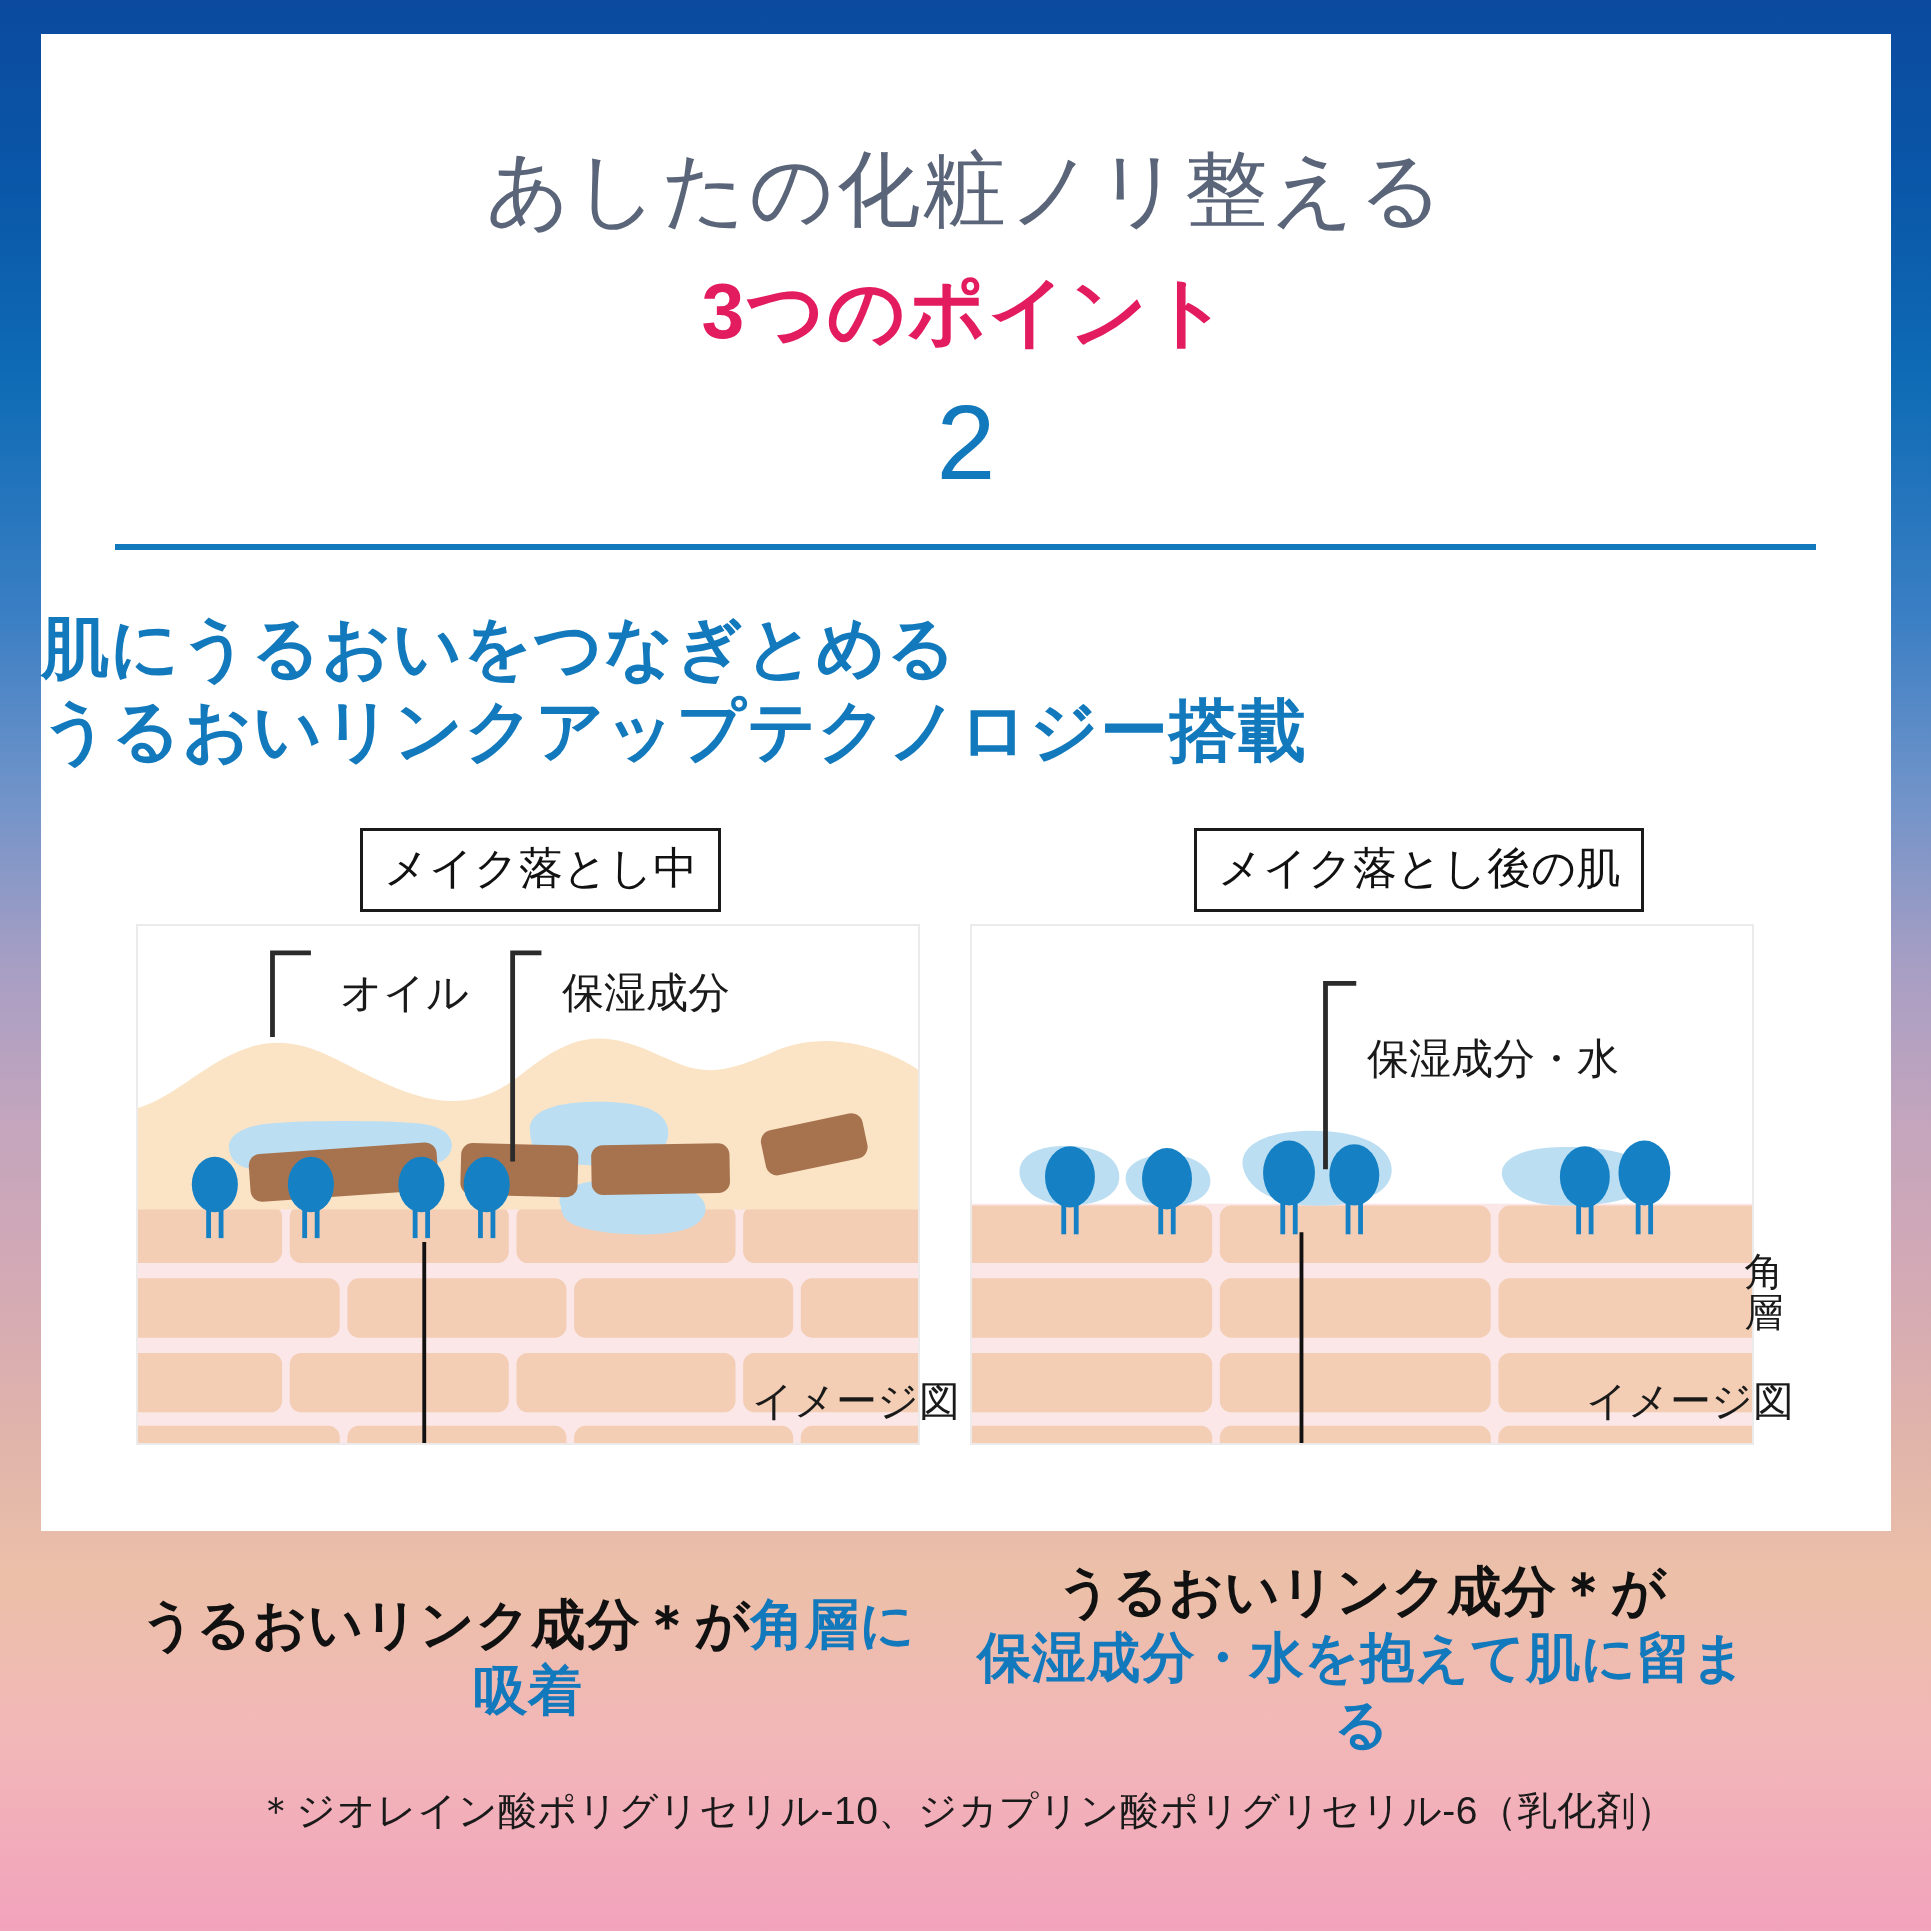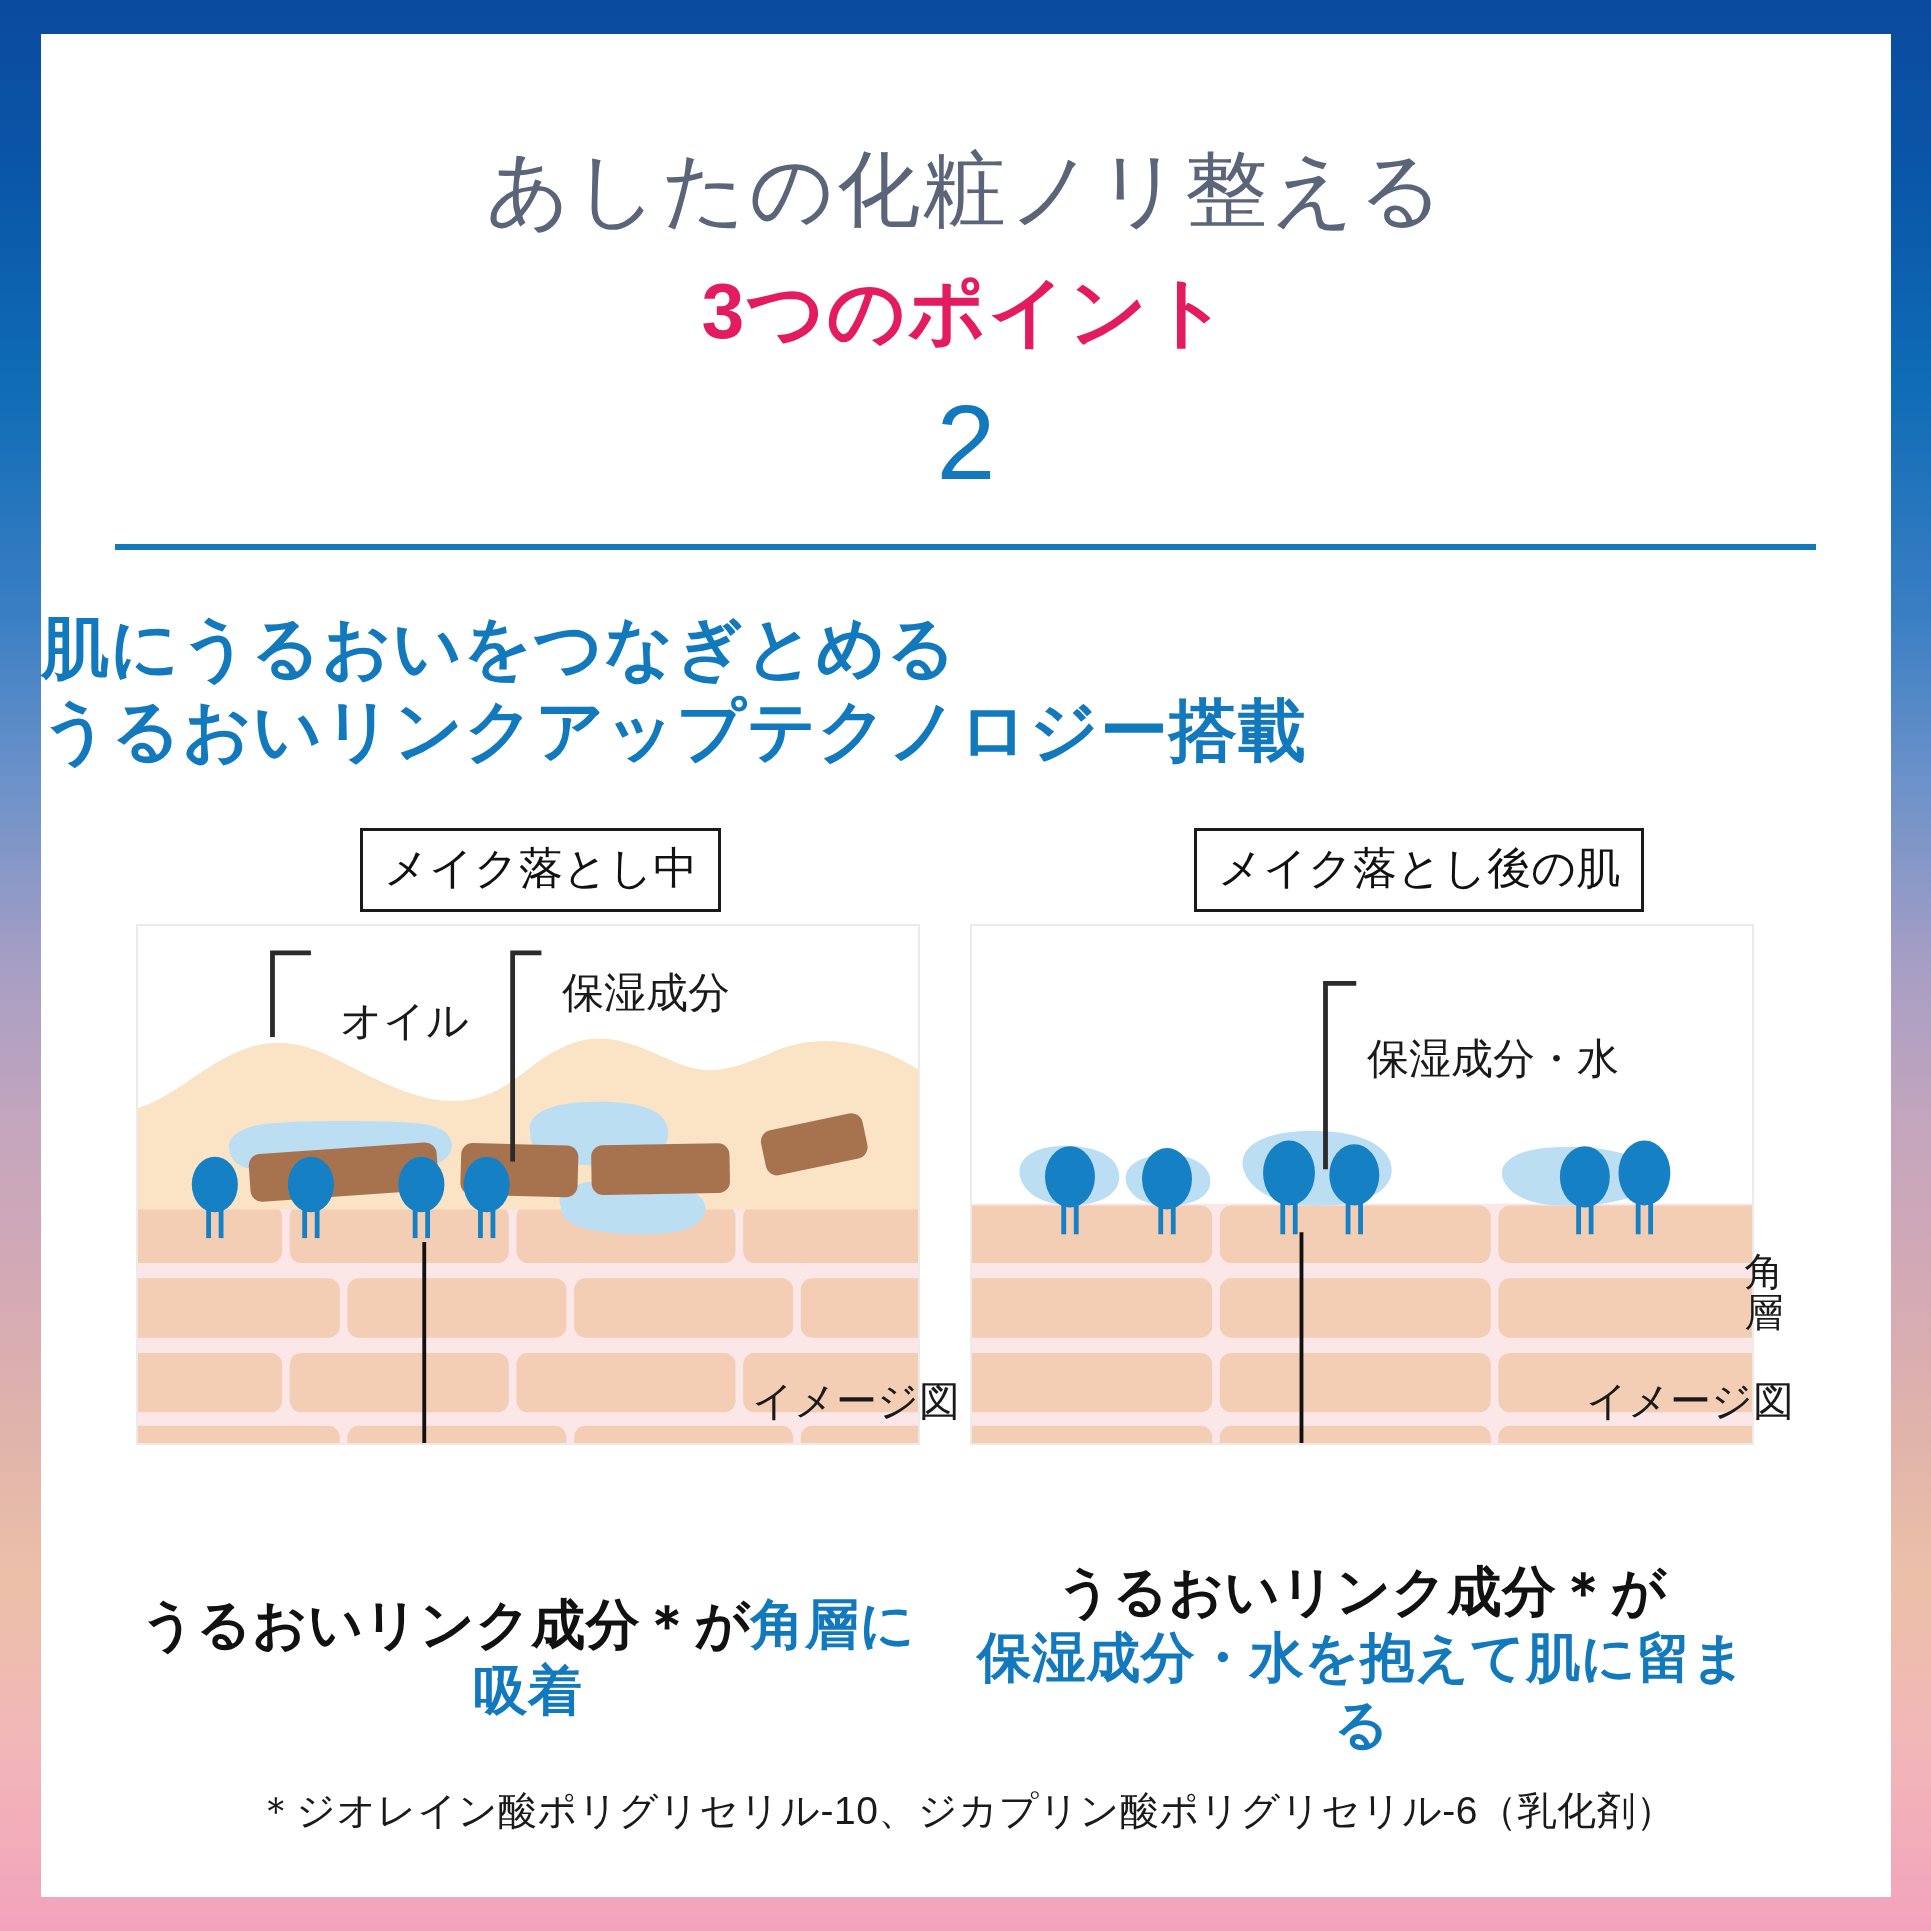--- a/index.html
+++ b/index.html
@@ -28,21 +28,21 @@
       #ecc0a8 82%,
       #f2b7b8 90%,
       #f2a3bc 100%);
   }
 
   #card {
     position: absolute;
     left: 41px;
     top: 34px;
     width: 1850px;
-    height: 1863px;
+    height: 1497px;
     background: #ffffff;
   }
 
   
   .hdr-main {
     position: absolute;
     top: 114px;
     left: 0; right: 0;
     text-align: center;
     font-size: 83px;
@@ -128,21 +128,21 @@
 
   
   .anno {
     position: absolute;
     font-size: 42px;
     line-height: 1;
     color: #1a1a1a;
     white-space: nowrap;
     font-weight: 400;
   }
-  #anno-oil     { top: 938px; left: 299px; margin-top: 28px; }
+  #anno-oil     { top: 938px; left: 299px; }
   #anno-makeup  { top: 938px; left: 521px; }
   #anno-moist   { top: 1004px; left: 1326px; }
 
   .kakusou {
     position: absolute;
     top: 1218px;
     left: 1701px;
     width: 44px;
     font-size: 39px;
     line-height: 1.04;

